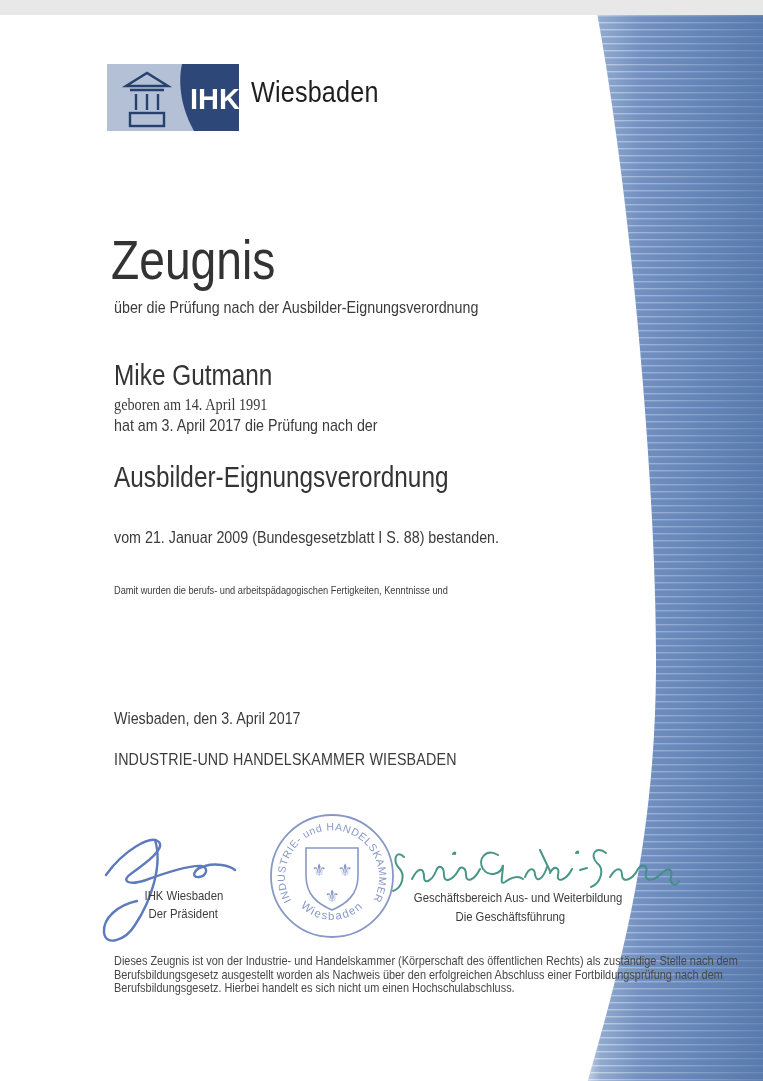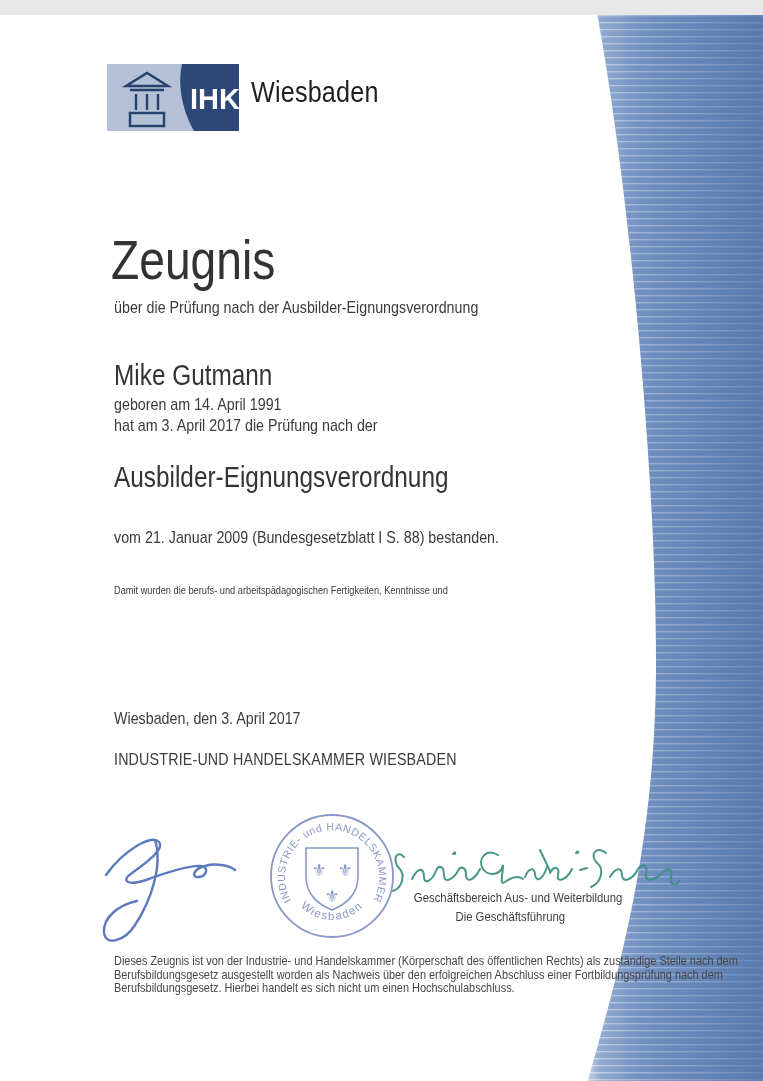--- a/index.html
+++ b/index.html
@@ -19,21 +19,21 @@
 
   .logo-svg { position:absolute; left:107px; top:49px; }
   .logo-region {
     position:absolute; left:251px; top:60px;
     font-size:30px; line-height:34px; color:#1f1f1f; letter-spacing:0.2px;
   }
 
   .doc-title  { position:absolute; left:111px; top:216px; font-size:55px; line-height:58px; font-weight:400; color:#333; }
   .doc-sub    { position:absolute; left:114px; top:283px; font-size:17px; line-height:20px; }
   .name       { position:absolute; left:114px; top:344px; font-size:29px; line-height:32px; color:#343434; }
-  .birth      { position:absolute; left:114px; top:380px; font-size:17px; line-height:20px; }
+  .birth      { position:absolute; left:114px; top:380px; font-size:17px; line-height:20px;font-family:Liberation Serif, serif; }
   .examline   { position:absolute; left:114px; top:401px; font-size:17px; line-height:20px;text-decoration:underline; }
   .reg-head   { position:absolute; left:114px; top:446px; font-size:29px; line-height:32px; color:#343434; }
   .reg-detail { position:absolute; left:114px; top:513px; font-size:17px; line-height:20px;text-align:right; }
   .statement  { position:absolute; left:114px; top:565px; font-size:11px; line-height:21.5px; }
   .place-date { position:absolute; left:114px; top:694px; font-size:17px; line-height:20px; }
   .issuer     { position:absolute; left:114px; top:735px; font-size:17px; line-height:20px; letter-spacing:0.2px; }
 
   .sig-blue-svg  { position:absolute; left:88px;  top:798px; }
   .seal-svg      { position:absolute; left:266px; top:795px; }
   .sig-green-svg { position:absolute; left:390px; top:824px; }
@@ -131,20 +131,24 @@
     <div class="issuer">
       <span class="cond">INDUSTRIE-UND HANDELSKAMMER WIESBADEN</span>
     </div>
 
     <svg class="sig-blue-svg" width="200" height="140" viewBox="0 0 200 140">
       <g fill="none" stroke="#4f6fb8" stroke-width="2.4" stroke-linecap="round" opacity="0.92">
         <path d="M18,62 C35,38 63,21 71,29 C77,36 58,50 44,60 C32,68 40,73 58,67 C80,59 101,52 113,53 C121,54 119,63 111,64 C103,65 105,56 117,53 C127,50 141,52 147,57"></path>
         <path d="M67,27 C75,52 63,88 47,112 C37,128 17,134 16,119 C15,105 30,92 49,88"></path>
       </g>
     </svg>
+    <div class="sig-label sig-label-left">
+      <div><span class="cond c">IHK Wiesbaden</span></div>
+      <div><span class="cond c">Der Präsident</span></div>
+    </div>
 
     <svg class="seal-svg" width="132" height="132" viewBox="0 0 132 132">
       <defs>
         <path id="sealTopArc" d="M26,92 A47,47 0 1 1 106,92" fill="none"></path>
         <path id="sealBottomArc" d="M36,98 A44,44 0 0 0 96,98" fill="none"></path>
       </defs>
       <g opacity="0.85">
         <circle cx="66" cy="66" r="61" fill="none" stroke="#7487bd" stroke-width="1.8"></circle>
         <text font-family="Liberation Sans, sans-serif" font-size="10.5" letter-spacing="0.6" fill="#7487bd">
           <textPath href="#sealTopArc" startOffset="50%" text-anchor="middle">INDUSTRIE- und HANDELSKAMMER</textPath>

